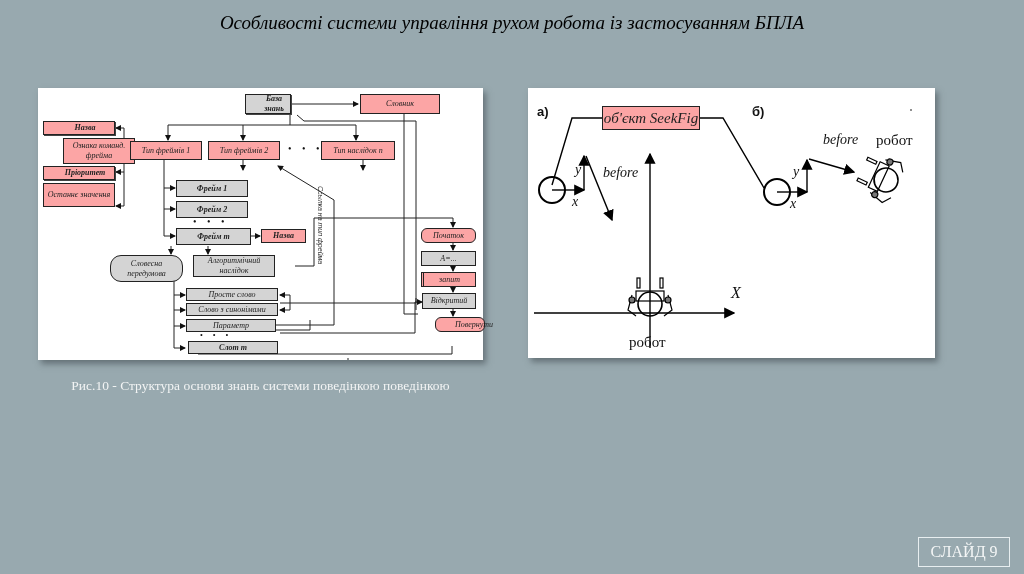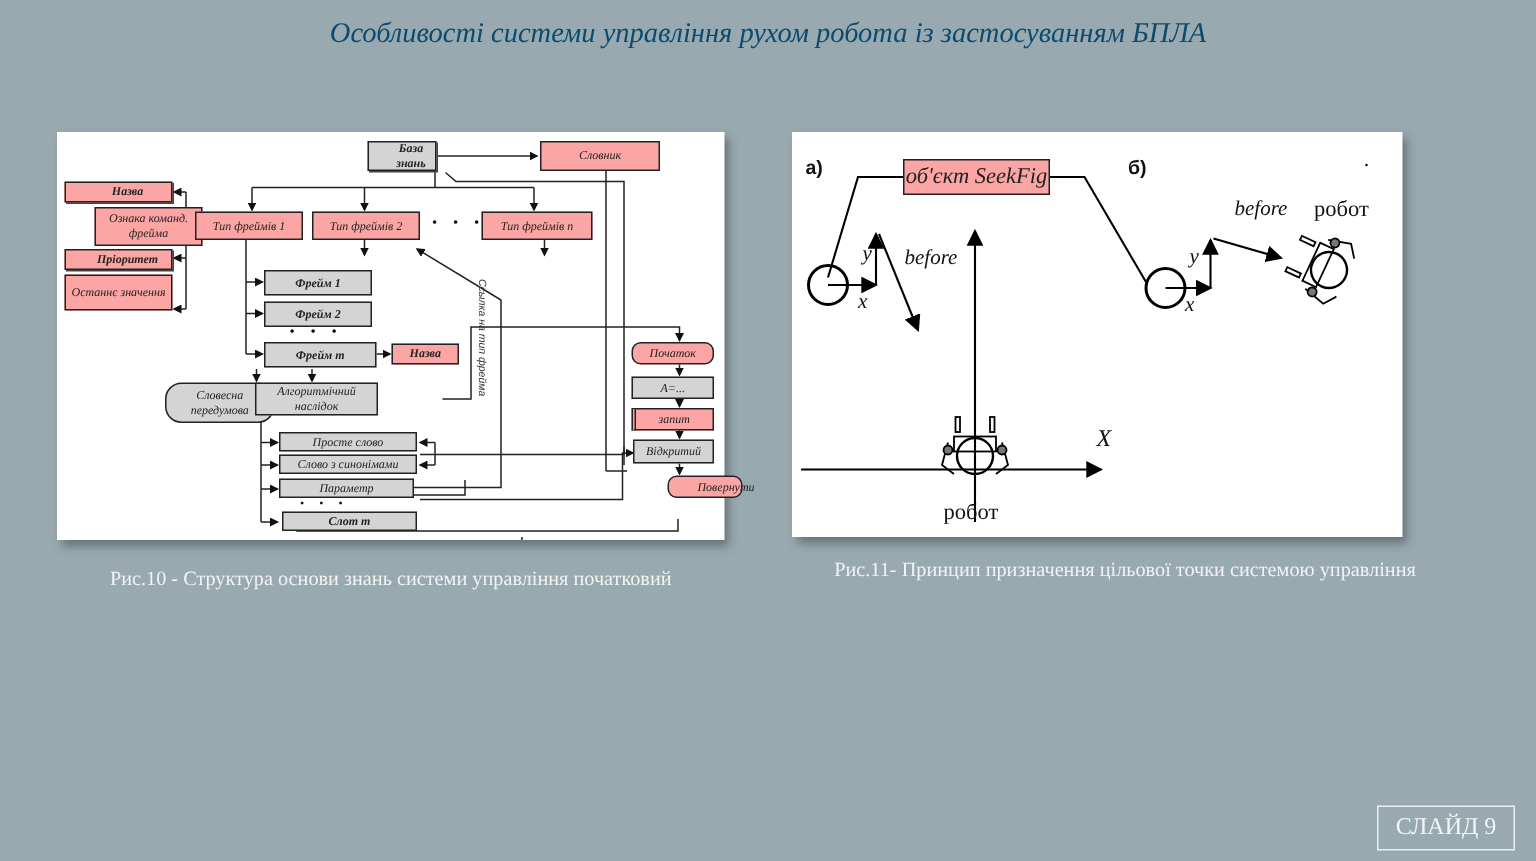--- a/index.html
+++ b/index.html
@@ -1,17 +1,17 @@
 <!DOCTYPE html>
 <html><head>
 <meta charset="utf-8">
 <style>
   html,body{margin:0;padding:0;}
   body{width:1024px;height:574px;background:#98a9af;position:relative;overflow:hidden;font-family:"Liberation Serif",serif;}
-  .title{position:absolute;left:0;top:12px;width:1024px;text-align:center;color:#0c4a6e;font-style:italic;font-size:19px;}
+  .title{position:absolute;left:0;top:12px;width:1024px;text-align:center;color:#000000;font-style:italic;font-size:19px;}
   .fig{position:absolute;background:#fff;box-shadow:3px 4px 6px rgba(60,70,75,.55);}
   #fig1{left:38px;top:88px;width:445px;height:272px;}
   #fig2{left:528px;top:88px;width:407px;height:270px;}
   .fig svg{position:absolute;left:0;top:0;}
   .box{position:absolute;border:1px solid #222;background:#fca5a5;font-style:italic;font-size:8px;text-align:center;color:#222;display:flex;align-items:center;justify-content:center;line-height:10px;box-sizing:border-box;font-family:"Liberation Serif",serif;}
   .box.g{background:#d4d4d4;font-weight:bold;}
   .box.s{border-width:1px;box-shadow:1px 1px 0 #444;padding-left:12px;}
   .box.r{border-radius:6px;}
   .vtext{position:absolute;font-size:7px;color:#333;writing-mode:vertical-rl;font-style:italic;font-family:"Liberation Sans",sans-serif;}
   .dots{position:absolute;font-size:10px;letter-spacing:4px;color:#111;}
@@ -95,46 +95,46 @@
   <div class="box" style="left:322px;top:6px;width:80px;height:20px;">Словник</div>
 
   <div class="box s" style="left:5px;top:33px;width:72px;height:14px;font-weight:bold;">Назва</div>
   <div class="box" style="left:5px;top:50px;width:72px;height:26px;margin-left:20px;">Ознака команд. фрейма</div>
   <div class="box s" style="left:5px;top:78px;width:72px;height:14px;font-weight:bold;">Пріоритет</div>
   <div class="box" style="left:5px;top:95px;width:72px;height:24px;">Останнє значення</div>
 
   <div class="box" style="left:92px;top:53px;width:72px;height:19px;">Тип фреймів 1</div>
   <div class="box" style="left:170px;top:53px;width:72px;height:19px;">Тип фреймів 2</div>
   <div class="dots" style="left:250px;top:55px;">• • •</div>
-  <div class="box" style="left:283px;top:53px;width:74px;height:19px;">Тип фреймів n</div>
+  <div class="box" style="left:283px;top:53px;width:74px;height:19px;">Тип наслідок n</div>
 
   <div class="box g" style="left:138px;top:92px;width:72px;height:17px;">Фрейм 1</div>
   <div class="box g" style="left:138px;top:113px;width:72px;height:17px;">Фрейм 2</div>
   <div class="dots" style="left:155px;top:128px;">• • •</div>
   <div class="box g" style="left:138px;top:140px;width:75px;height:17px;">Фрейм m</div>
   <div class="box" style="left:223px;top:141px;width:45px;height:14px;font-weight:bold;">Назва</div>
 
   <div class="box g" style="left:72px;top:167px;width:73px;height:27px;font-weight:normal;border-radius:11px;">Словесна передумова</div>
-  <div class="box g" style="left:132px;top:167px;width:82px;height:22px;font-weight:normal;text-align:center;">Алгоритмічний наслідок</div>
+  <div class="box g" style="left:155px;top:167px;width:82px;height:22px;font-weight:normal;text-align:center;">Алгоритмічний наслідок</div>
 
   <div class="box g" style="left:148px;top:200px;width:92px;height:13px;font-weight:normal;">Просте слово</div>
   <div class="box g" style="left:148px;top:215px;width:92px;height:13px;font-weight:normal;">Слово з синонімами</div>
   <div class="box g" style="left:148px;top:231px;width:90px;height:13px;font-weight:normal;">Параметр</div>
   <div class="dots" style="left:162px;top:243px;font-size:8px;">• • •</div>
   <div class="box g" style="left:150px;top:253px;width:90px;height:13px;">Слот m</div>
 
   <div class="vtext" style="left:279px;top:98px;height:90px;">Ссылка на тип фрейма</div>
 
   <div class="box r" style="left:383px;top:140px;width:55px;height:15px;">Початок</div>
   <div class="box g" style="left:383px;top:163px;width:55px;height:15px;font-weight:normal;">A=...</div>
   <div class="box" style="left:383px;top:184px;width:55px;height:15px;border-left:3px double #222;text-align:center;">запит</div>
   <div class="box g" style="left:384px;top:205px;width:54px;height:16px;font-weight:normal;">Відкритий</div>
-  <div class="box r" style="left:407px;top:229px;width:50px;height:15px;padding-left:28px;">Повернути</div>
+  <div class="box r" style="left:397px;top:229px;width:50px;height:15px;padding-left:28px;">Повернути</div>
 </div>
-<div class="cap" style="left:38px;top:378px;width:445px;">Рис.10 - Структура основи знань системи управління початковий</div>
+<div class="cap" style="left:38px;top:378px;width:445px;">Рис.10 - Структура основи знань системи поведінкою поведінкою</div>
 
 <div class="fig" id="fig2">
   <svg width="407" height="270">
     <defs>
       <marker id="ah2" markerWidth="8" markerHeight="8" refX="7" refY="4" orient="auto">
           <path d="M0,0 L8,4 L0,8 z" fill="#000"></path>
         </marker>
     </defs>
     <g stroke="#000" stroke-width="1.4" fill="none">
 
@@ -189,16 +189,15 @@
 
   <div class="lbl" style="left:295px;top:44px;font-style:italic;font-size:14px;">before</div>
   <div class="lbl" style="left:265px;top:76px;font-style:italic;font-size:14px;">y</div>
   <div class="lbl" style="left:262px;top:108px;font-style:italic;font-size:14px;">x</div>
   <div class="lbl" style="left:348px;top:44px;font-size:15px;">робот</div>
 
   <div class="lbl" style="left:203px;top:196px;font-style:italic;font-size:16px;">X</div>
   <div class="lbl" style="left:101px;top:246px;font-size:15px;">робот</div>
 </div>
 <div class="cap" style="left:495px;top:372px;width:510px;">
-  <div>Рис.11- Принцип призначення цільової точки системою управління</div>
 </div>
 
 <div class="slide">СЛАЙД 9</div>
 
 </body></html>

